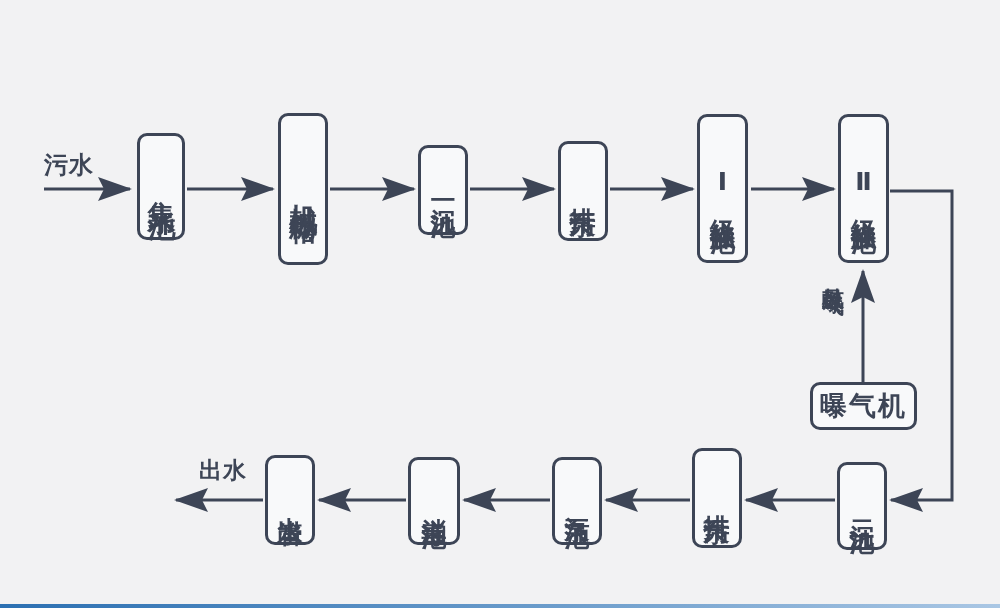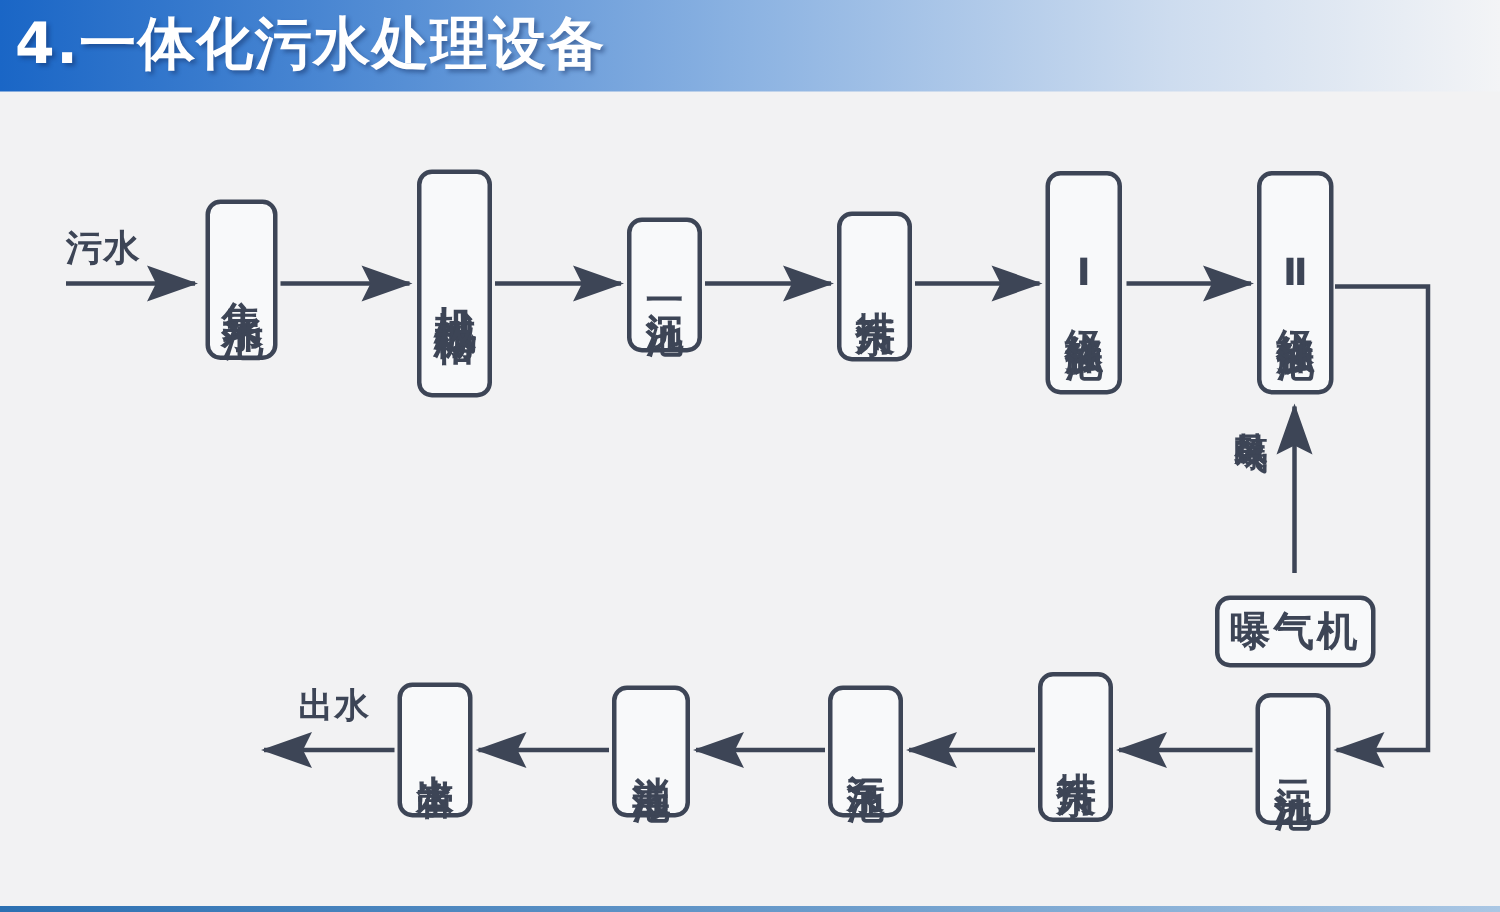--- a/index.html
+++ b/index.html
@@ -47,38 +47,35 @@
     position:absolute; left:0; bottom:0; width:1000px; height:4px;
     background:linear-gradient(90deg,#2c70b2 0%,#6b9ccb 55%,#aac7e4 100%);
   }
   
   #n-collect      { left:137px; top:72px;  width:48px;  height:107px; font-size:28px; letter-spacing:6px; }
   #n-screen       { left:278px; top:52px;  width:50px;  height:152px; font-size:28px; letter-spacing:4px; }
   #n-primary      { left:418px; top:84px;  width:50px;  height:90px;  }
   #n-pump-top     { left:558px; top:80px;  width:50px;  height:100px; font-size:26px; }
   #n-contact1     { left:697px; top:53px;  width:51px;  height:149px; }
   #n-contact2     { left:838px; top:53px;  width:51px;  height:149px; }
-  #n-aerator      { left:810px; top:336px; width:107px; height:48px;  }
+  #n-aerator      { left:810px; top:321px; width:107px; height:48px;  }
   #n-secondary    { left:837px; top:401px; width:50px;  height:88px;  }
   #n-pump-bottom  { left:692px; top:387px; width:50px;  height:100px; font-size:26px; }
   #n-sludge       { left:552px; top:396px; width:50px;  height:88px;  }
   #n-disinfect    { left:408px; top:396px; width:52px;  height:88px;  }
   #n-outlet       { left:265px; top:394px; width:50px;  height:90px;  }
   #lbl-in  { left:44px;  top:88px;  }
   #lbl-out { left:199px; top:394px; font-size:23px; }
   #lbl-aer { left:822px; top:209px; height:100px; }
 </style>
 </head>
 <body>
 
 <div class="slide">
 
-  <header class="title-bar">
-    <h1 class="title">4.一体化污水处理设备</h1>
-  </header>
 
   <div class="diagram">
 
     <svg class="connectors" viewBox="0 0 1000 543" xmlns="http://www.w3.org/2000/svg">
       <defs>
         <marker id="ah" markerUnits="userSpaceOnUse" markerWidth="36" markerHeight="28" refX="33" refY="14" orient="auto">
           <path d="M1,2 L35,14 L1,26 L7,14 Z" fill="#3d4556"></path>
         </marker>
       </defs>
       <path class="conn" marker-end="url(#ah)" d="M44,128 L130,128"></path>

